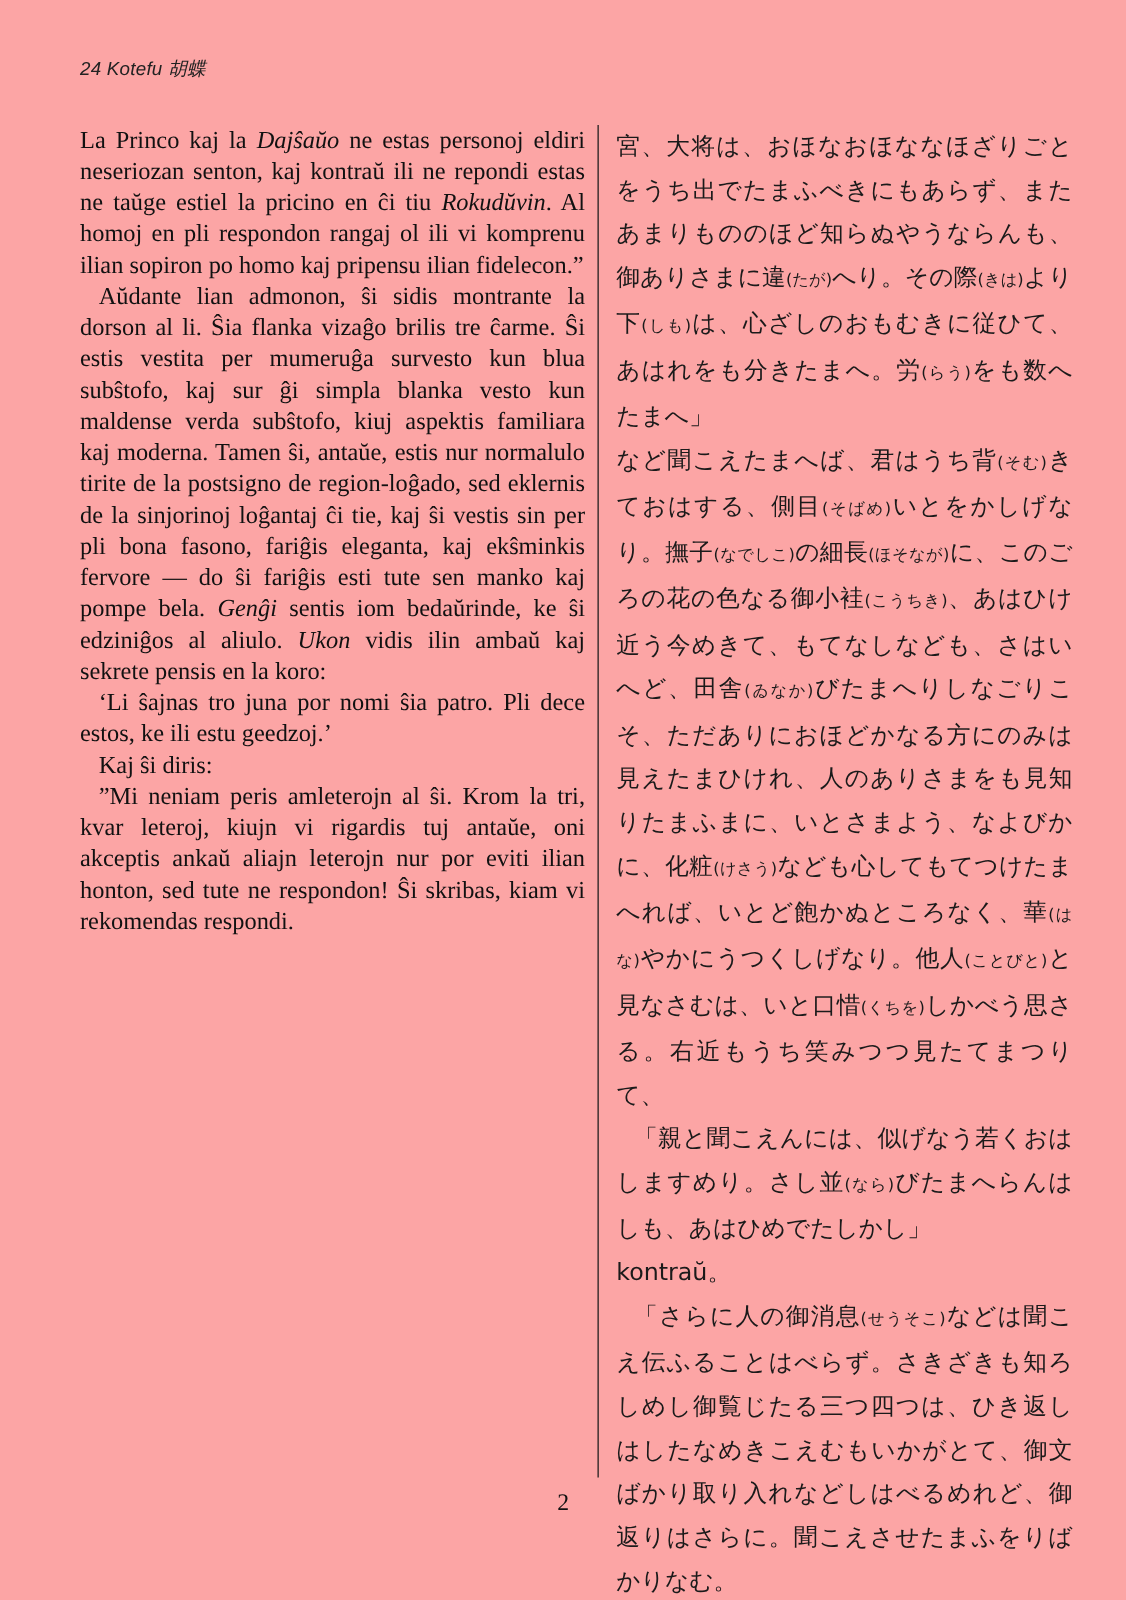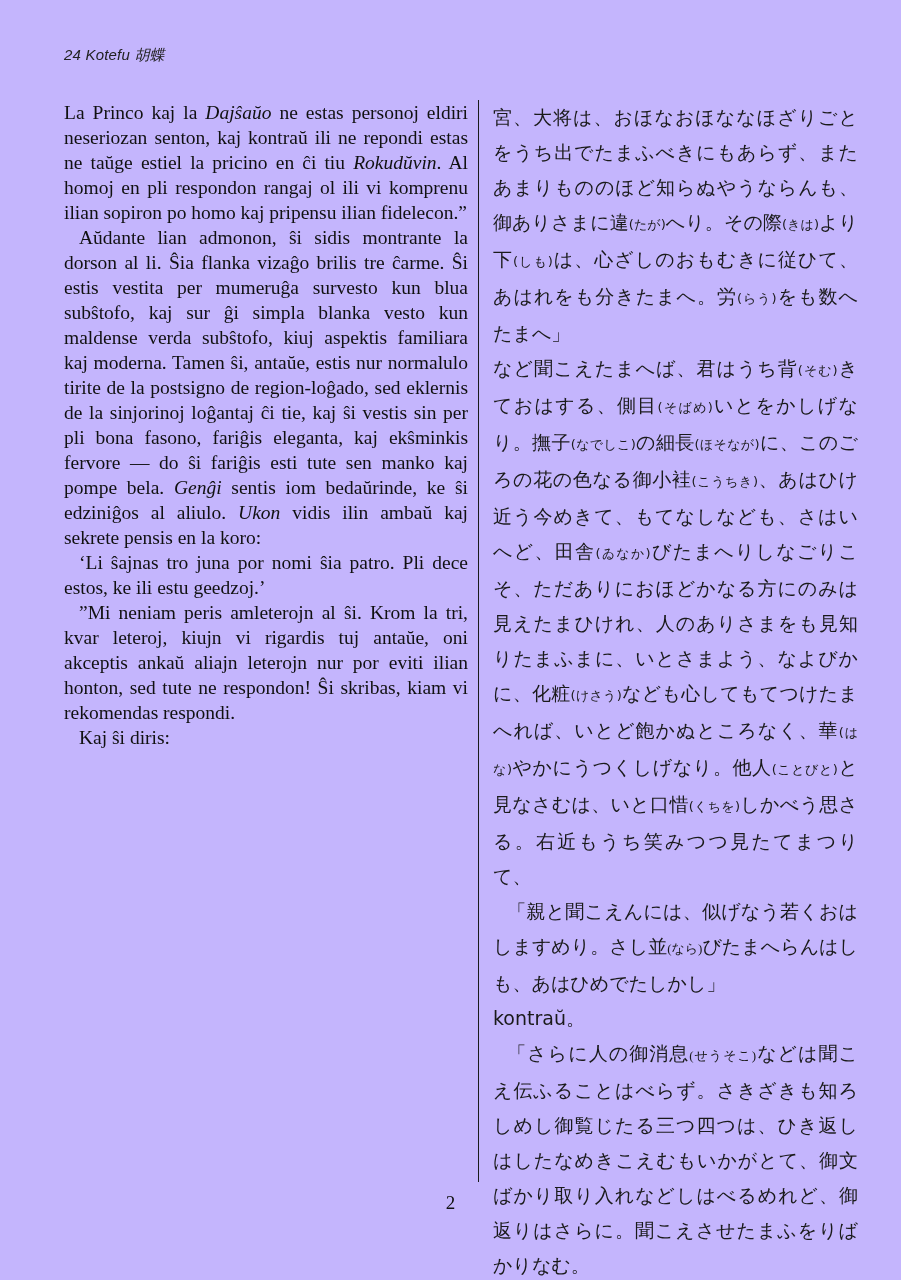--- a/index.html
+++ b/index.html
@@ -7,21 +7,21 @@
   body {
     width: 901px; height: 1280px;
     font-family: "Liberation Serif", serif;
     color: #111111;
     position: relative;
     overflow: hidden;
   }
   .page {
     position: relative;
     width: 901px; height: 1280px;
-    background: #c4b5fd;
+    background: #fca5a5;
   }
   .running-header {
     position: absolute;
     left: 64px; top: 46px;
     font-family: "Liberation Sans", sans-serif;
     font-style: italic;
     font-size: 15px;
     color: #222222;
     letter-spacing: 0.2px;
   }
@@ -50,21 +50,21 @@
   .right-col {
     flex: 1;
     padding-left: 14px;
     font-family: "DejaVu Sans", sans-serif;
     font-size: 19px;
     line-height: 35px;
     text-align: justify;
     color: #1a1a1a;
   }
   .right-col p { margin: 0; }
-  .right-col p.indent { text-indent: 0.75em; font-family: Liberation Serif, serif; }
+  .right-col p.indent { text-indent: 0.75em; }
   .furigana {
     font-size: 13px;
   }
   .page-footer {
     position: absolute;
     left: 0; top: 1192px;
     width: 100%;
     text-align: center;
     font-family: "Liberation Serif", serif;
     font-size: 19px;
@@ -76,22 +76,22 @@
 
 <div class="page">
 
   <div class="running-header">24 Kotefu 胡蝶</div>
 
   <div class="content">
     <div class="left-col">
         <p><span>La Princo kaj la </span><i>Dajŝaŭo</i><span> ne estas personoj eldiri neseriozan senton, kaj kontraŭ ili ne repondi estas ne taŭge estiel la pricino en ĉi tiu </span><i>Rokudŭvin</i><span>. Al homoj en pli respondon rangaj ol ili vi komprenu ilian sopiron po homo kaj pripensu ilian fidelecon.”</span></p>
         <p class="indent"><span>Aŭdante lian admonon, ŝi sidis montrante la dorson al li. Ŝia flanka vizaĝo brilis tre ĉarme. Ŝi estis vestita per mumeruĝa survesto kun blua subŝtofo, kaj sur ĝi simpla blanka vesto kun maldense verda subŝtofo, kiuj aspektis familiara kaj moderna. Tamen ŝi, antaŭe, estis nur normalulo tirite de la postsigno de region-loĝado, sed eklernis de la sinjorinoj loĝantaj ĉi tie, kaj ŝi vestis sin per pli bona fasono, fariĝis eleganta, kaj ekŝminkis fervore — do ŝi fariĝis esti tute sen manko kaj pompe bela. </span><i>Genĝi</i><span> sentis iom bedaŭrinde, ke ŝi edziniĝos al aliulo. </span><i>Ukon</i><span> vidis ilin ambaŭ kaj sekrete pensis en la koro:</span></p>
         <p class="indent"><span>‘Li ŝajnas tro juna por nomi ŝia patro. Pli dece estos, ke ili estu geedzoj.’</span></p>
+        <p class="indent"><span>Kaj ŝi diris:</span></p>
         <p class="indent"><span>”Mi neniam peris amleterojn al ŝi. Krom la tri, kvar leteroj, kiujn vi rigardis tuj antaŭe, oni akceptis ankaŭ aliajn leterojn nur por eviti ilian honton, sed tute ne respondon! Ŝi skribas, kiam vi rekomendas respondi.</span></p>
-        <p class="indent"><span>Kaj ŝi diris:</span></p>
       </div>
     <div class="divider"></div>
     <div class="right-col">
         <p>宮、大将は、おほなおほななほざりごとをうち出でたまふべきにもあらず、またあまりもののほど知らぬやうならんも、御ありさまに違<span class="furigana">(たが)</span>へり。その際<span class="furigana">(きは)</span>より下<span class="furigana">(しも)</span>は、心ざしのおもむきに従ひて、あはれをも分きたまへ。労<span class="furigana">(らう)</span>をも数へたまへ」</p>
         <p>など聞こえたまへば、君はうち背<span class="furigana">(そむ)</span>きておはする、側目<span class="furigana">(そばめ)</span>いとをかしげなり。撫子<span class="furigana">(なでしこ)</span>の細長<span class="furigana">(ほそなが)</span>に、このごろの花の色なる御小袿<span class="furigana">(こうちき)</span>、あはひけ近う今めきて、もてなしなども、さはいへど、田舎<span class="furigana">(ゐなか)</span>びたまへりしなごりこそ、ただありにおほどかなる方にのみは見えたまひけれ、人のありさまをも見知りたまふまに、いとさまよう、なよびかに、化粧<span class="furigana">(けさう)</span>なども心してもてつけたまへれば、いとど飽かぬところなく、華<span class="furigana">(はな)</span>やかにうつくしげなり。他人<span class="furigana">(ことびと)</span>と見なさむは、いと口惜<span class="furigana">(くちを)</span>しかべう思さる。右近もうち笑みつつ見たてまつりて、</p>
         <p class="indent">「親と聞こえんには、似げなう若くおはしますめり。さし並<span class="furigana">(なら)</span>びたまへらんはしも、あはひめでたしかし」</p>
         <p>kontraŭ。</p>
         <p class="indent">「さらに人の御消息<span class="furigana">(せうそこ)</span>などは聞こえ伝ふることはべらず。さきざきも知ろしめし御覧じたる三つ四つは、ひき返しはしたなめきこえむもいかがとて、御文ばかり取り入れなどしはべるめれど、御返りはさらに。聞こえさせたまふをりばかりなむ。</p>
       </div>
   </div>

